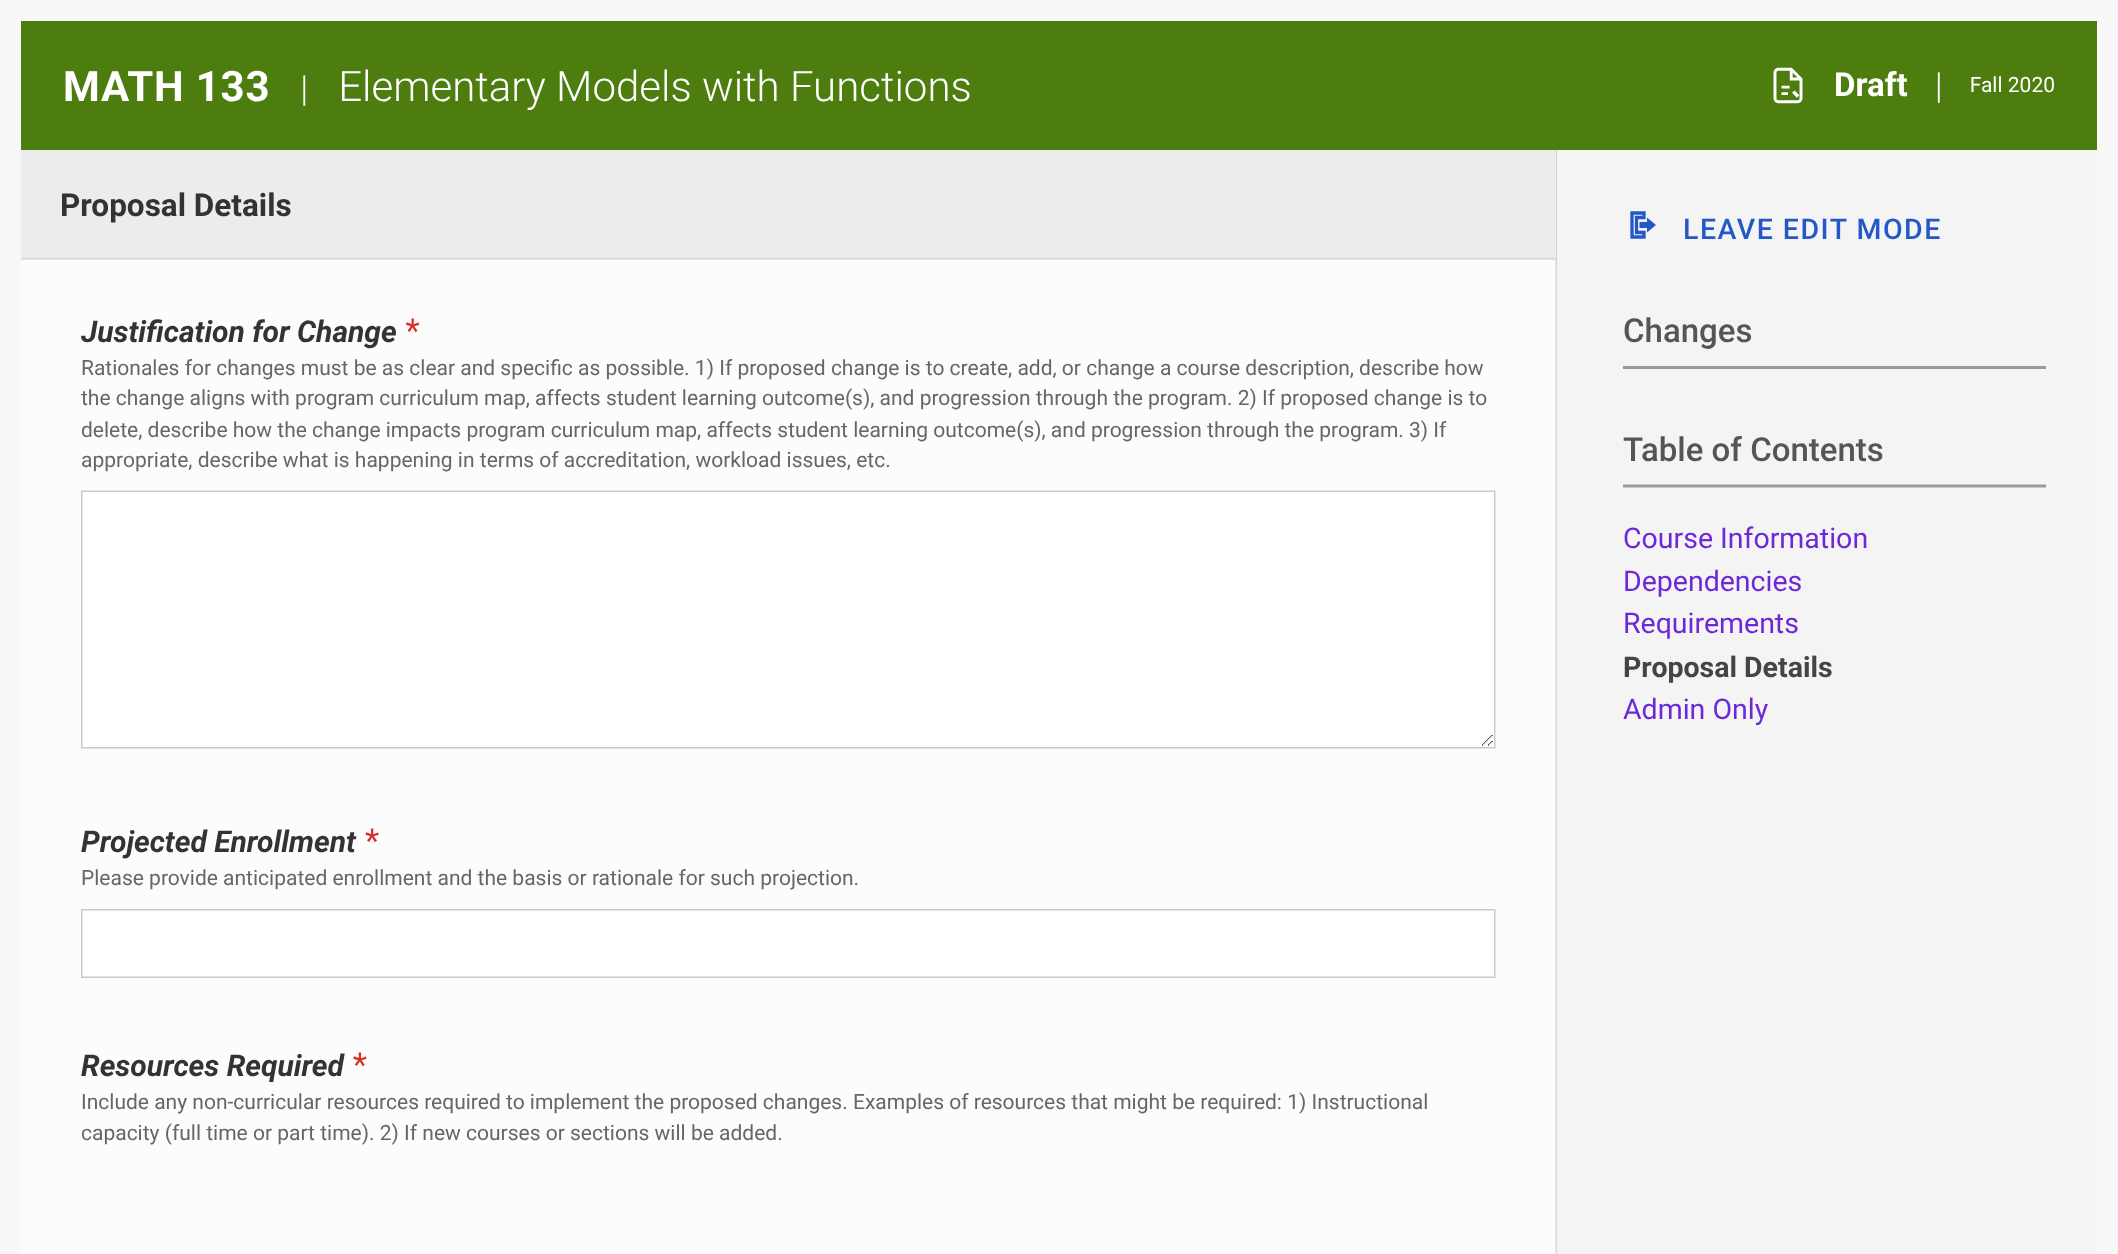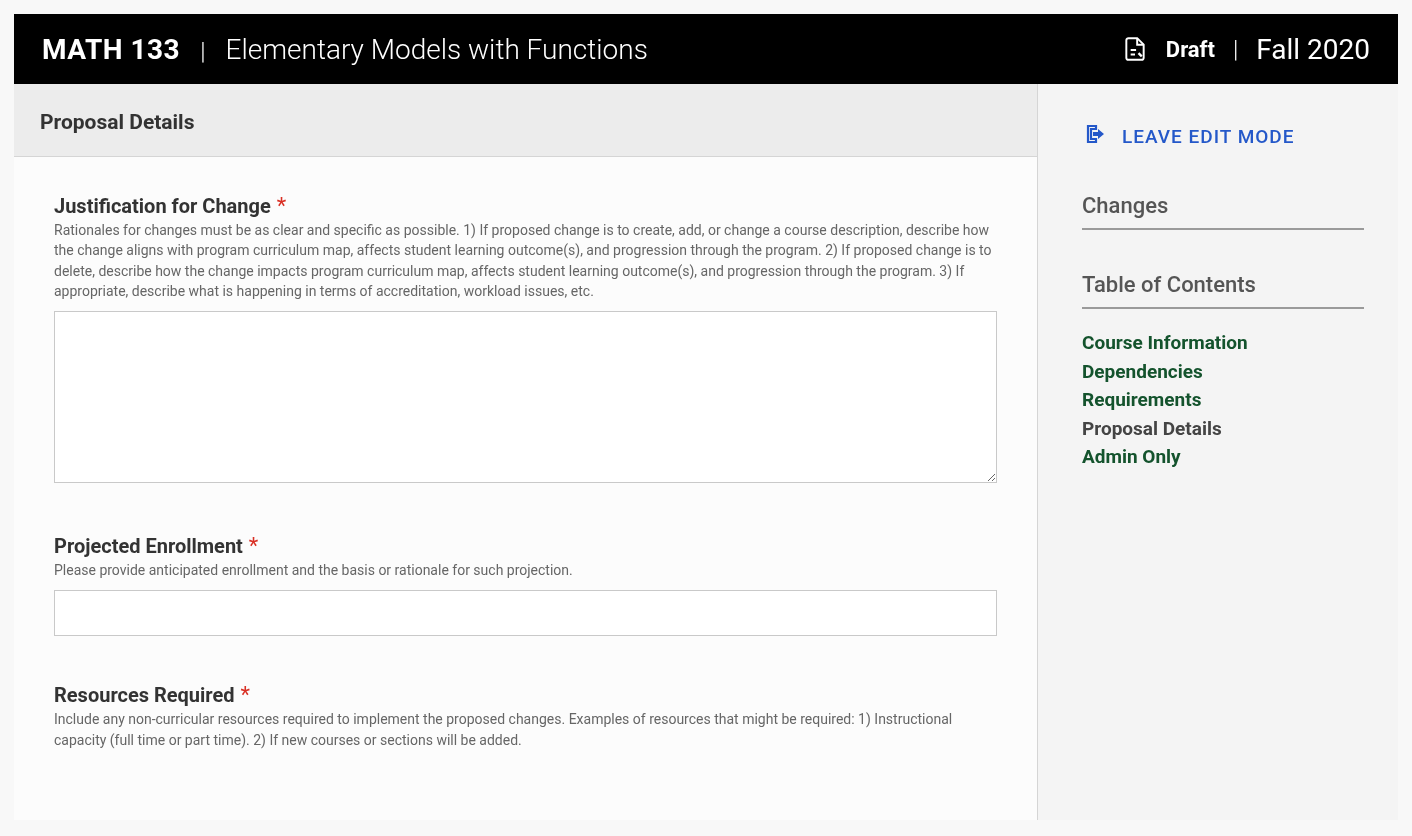--- a/index.html
+++ b/index.html
@@ -15,27 +15,27 @@
       height: 836px;
       overflow: hidden;
     }
 
     .page-wrapper {
       padding: 14px 14px 0 14px;
       height: 100%;
     }
 
     .header {
-      background: #000000;
+      background: #4d7c0f;
       color: #fff;
       display: flex;
       align-items: center;
       justify-content: space-between;
       padding: 24px 28px;
-      height: 70px;
+      height: 86px;
     }
 
     .header-left {
       display: flex;
       align-items: baseline;
       gap: 20px;
     }
 
     .course-code {
       font-size: 28px;
@@ -64,21 +64,21 @@
     .draft-icon {
       display: inline-flex;
     }
 
     .status-label {
       font-size: 22px;
       font-weight: 700;
     }
 
     .term-label {
-      font-size: 28px;
+      font-size: 14px;
       font-weight: 400;
     }
 
     .content-area {
       display: flex;
       height: calc(100% - 86px);
     }
 
     .main-panel {
       flex: 1;
@@ -105,20 +105,21 @@
 
     .form-group {
       margin-bottom: 46px;
     }
 
     .field-label {
       font-size: 20px;
       font-weight: 700;
       color: #333;
       display: inline;
+      font-style: italic;
     }
 
     .required-star {
       color: #d93025;
       font-size: 22px;
       font-weight: 400;
       margin-left: 2px;
     }
 
     .field-help {
@@ -186,23 +187,23 @@
     .sidebar-section {
       margin-bottom: 42px;
     }
 
     .toc-list {
       list-style: none;
     }
 
     .toc-item {
       font-size: 19px;
-      color: #14532d;
+      color: #6d28d9;
       line-height: 1.5;
-      font-weight: 700;
+      font-weight: 400;
       cursor: pointer;
     }
 
     .toc-item.active {
       font-weight: 700;
       color: #444;
     }
   </style>
 </head>
 <body>

